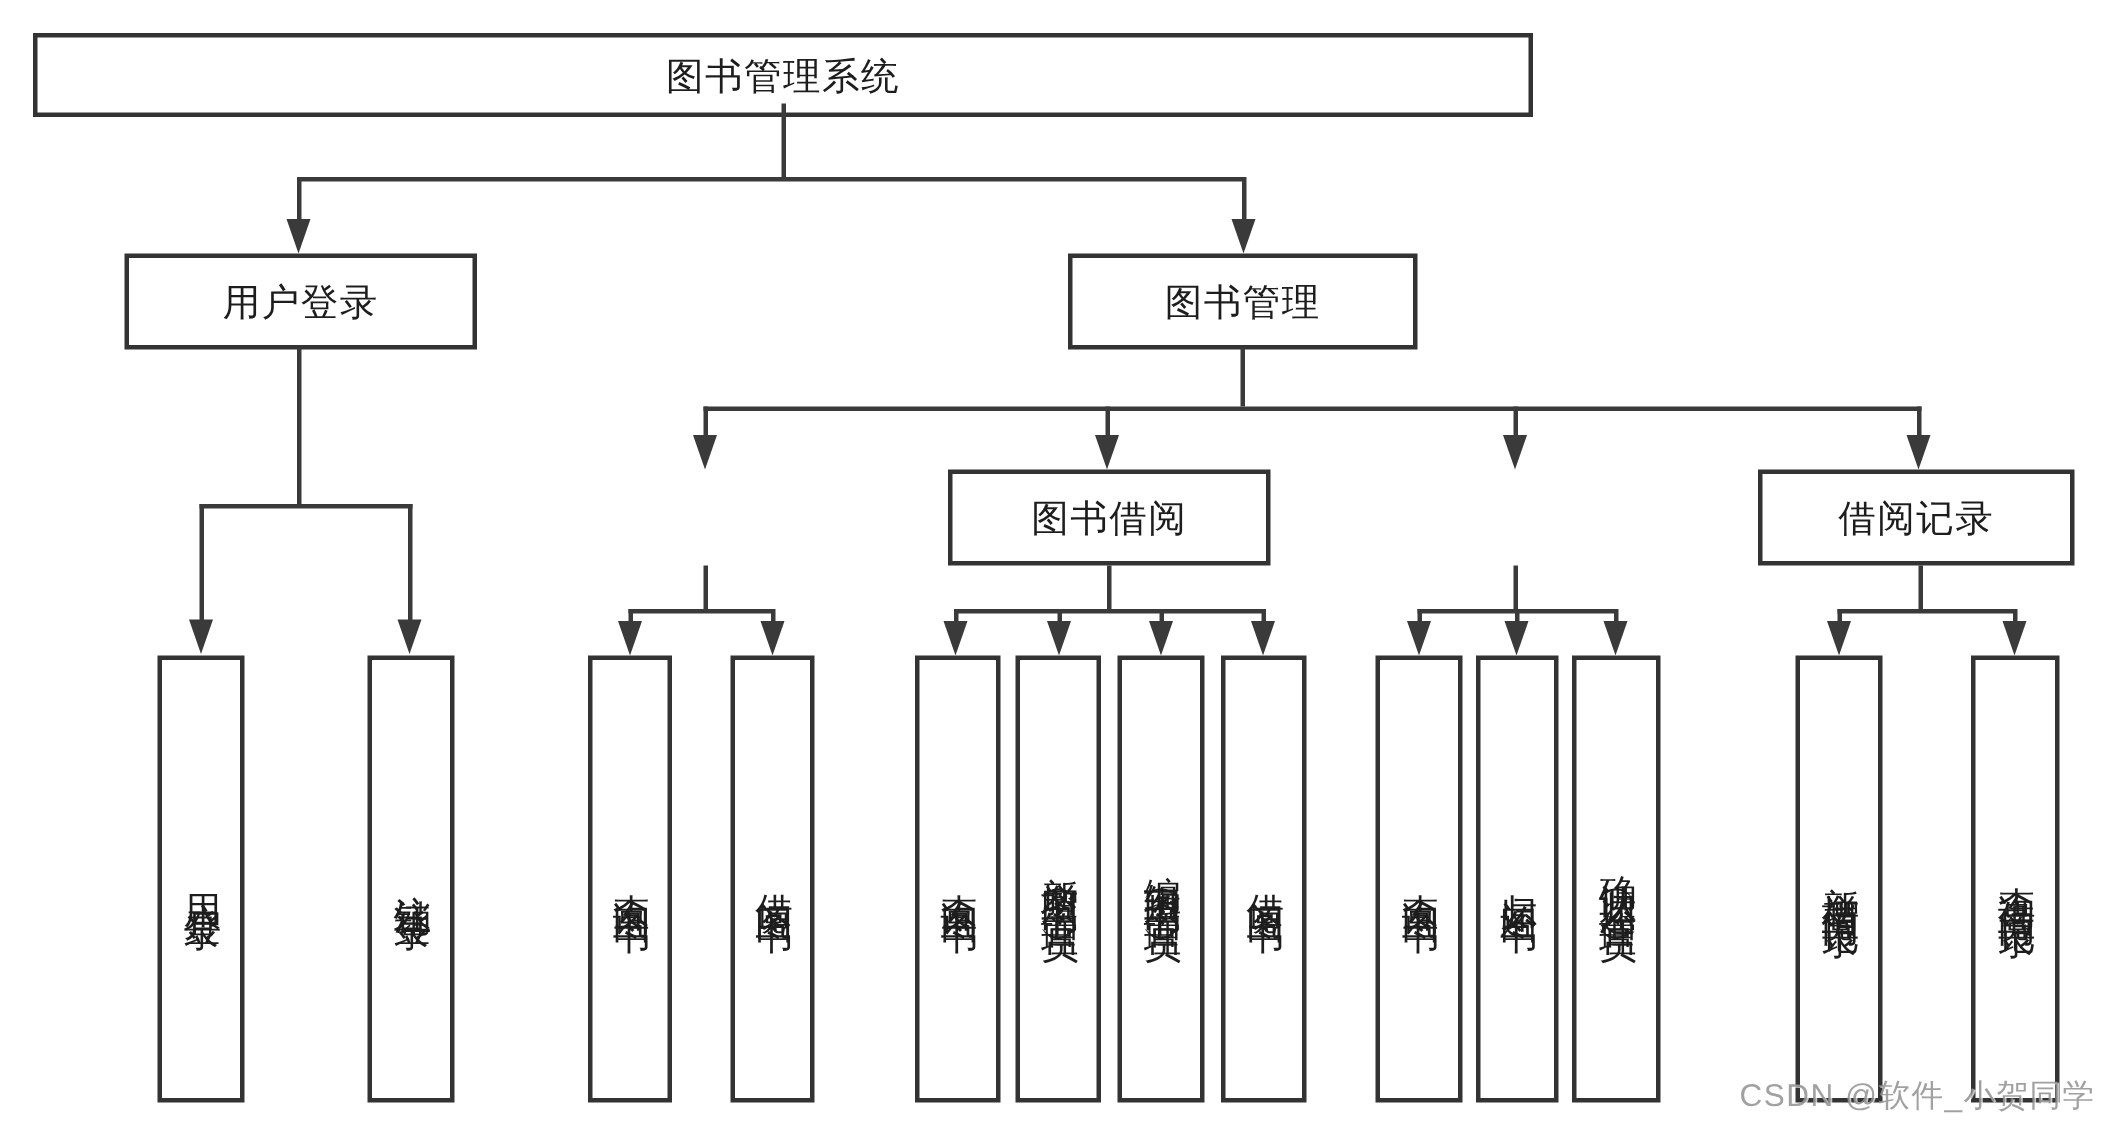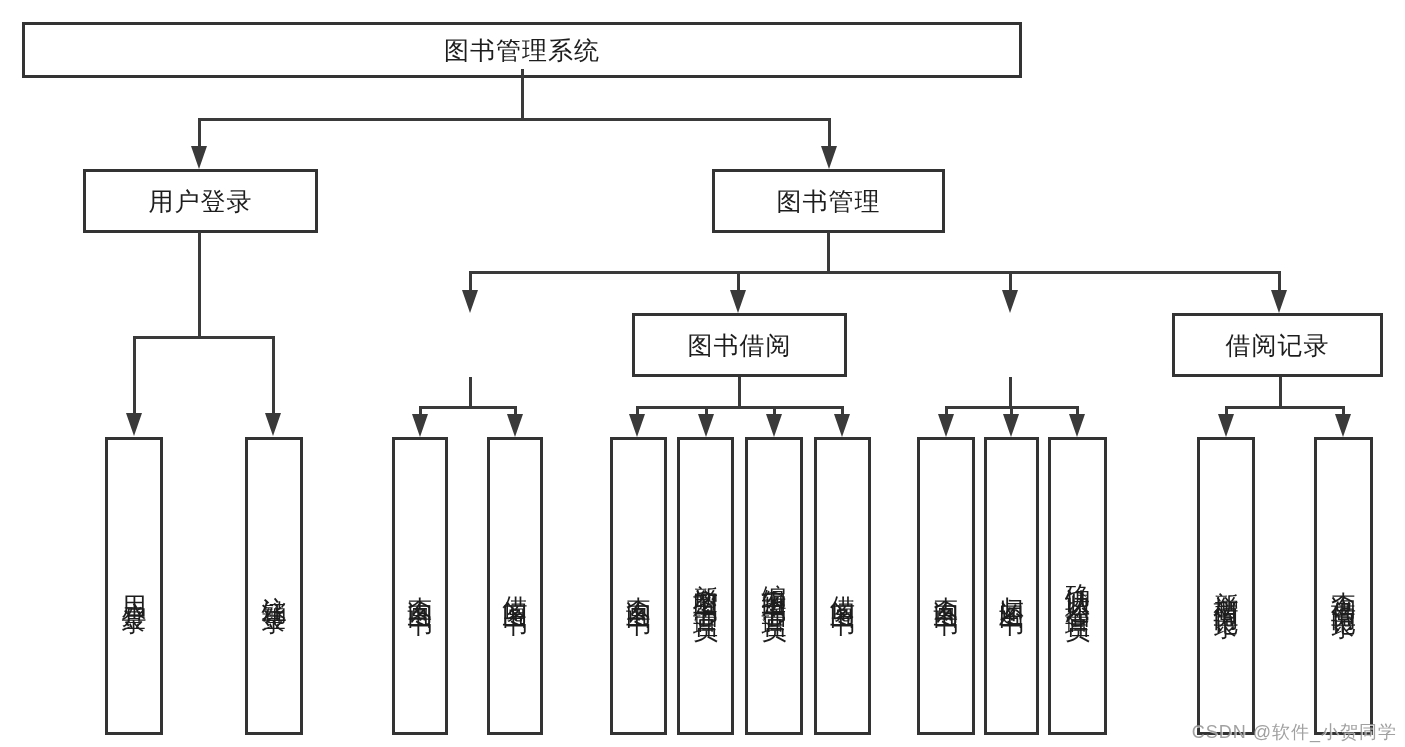--- a/index.html
+++ b/index.html
@@ -29,21 +29,21 @@
   .hline{position:absolute;height:3px;background:#3a3a3a;}
   .vline{position:absolute;width:3px;background:#3a3a3a;}
   
   .arrow{
     position:absolute;width:0;height:0;
     border-left:8px solid transparent;border-right:8px solid transparent;
     border-top:23px solid #3a3a3a;
   }
   .watermark{
     position:absolute;right:8px;bottom:3px;
-    font-size:18px;color:rgba(145,145,145,0.85);
+    font-size:21px;color:rgba(145,145,145,0.85);
     letter-spacing:1px;white-space:nowrap;z-index:5;
     text-shadow:1px 1px 0 rgba(255,255,255,0.7);
   }
 </style>
 </head>
 <body>
 
 <div class="canvas">
 
   <div class="node" style="left:22px;top:22px;width:1000px;height:56px;">

